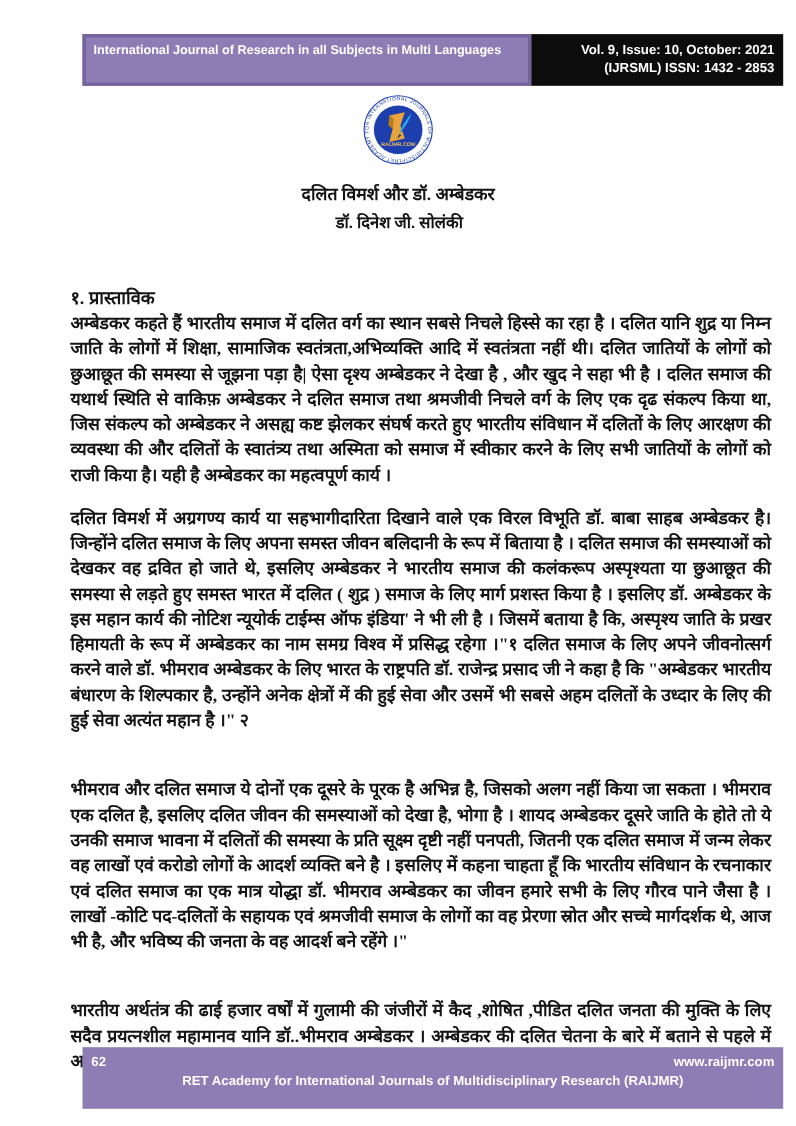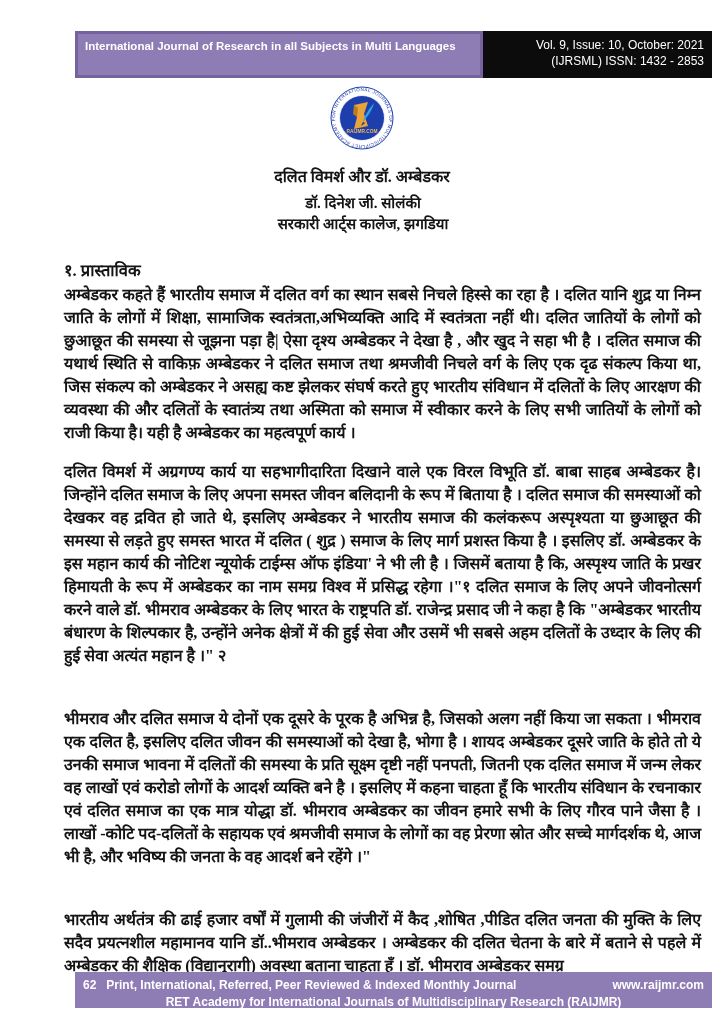--- a/index.html
+++ b/index.html
@@ -30,21 +30,21 @@
     font-size: 11.5px;
     line-height: 15px;
     padding: 5px 21px 4px 7px;
   }
   .header-issue {
     box-sizing: border-box;
     flex: 1; height: 100%;
     background: #0c0c0c;
     color: #ffffff;
     font-family: "Liberation Sans", sans-serif;
-    font-weight: normal;
+    font-weight: bold;
     font-size: 12px;
     line-height: 16px;
     text-align: right;
     padding: 6px 8px 4px 4px;
   }
   
   .logo-wrap {
     position: absolute;
     left: 0; top: 86px;
     width: 724px;
@@ -85,21 +85,21 @@
     font-size: 16px;
     font-weight: 600;
     line-height: 23px;
     text-align: justify;
   }
   .para.gap-big { margin-top: 40px; }
   
   .footer {
     position: absolute;
     left: 75px; bottom: 16px;
-    width: 637px; height: 36px;
+    width: 637px; height: 56px;
     box-sizing: border-box;
     background: #8e7cb5;
     color: #ffffff;
     font-family: "Liberation Sans", sans-serif;
     font-weight: bold;
     font-size: 12px;
     padding: 5px 8px 4px 8px;
   }
   .footer-row1 { display: flex; align-items: baseline; line-height: 17px; }
   .footer-pageno { margin-right: 10px; }
@@ -138,34 +138,32 @@
       <path d="M 44 17 C 40 22 35 28 33 36 C 37 31 42 25 44 17 Z" fill="#2aa3e8"></path>
       <path d="M 33 36 L 31 40 L 35 37 Z" fill="#123178"></path>
       <text x="32" y="47" text-anchor="middle" font-size="4.8" font-weight="bold" fill="#f0b859" font-family="Liberation Sans, sans-serif">RAIJMR.COM</text>
     </svg>
   </div>
 
   <div class="title">दलित विमर्श और डॉ. अम्बेडकर</div>
 
   <div class="author-block">
     <div>डॉ. दिनेश जी. सोलंकी</div>
-    <div>सरकारी आर्ट्स कालेज, झगडिया</div>
   </div>
 
   <div class="body-text">
     <div class="section-heading">१. प्रास्ताविक</div>
     <p class="para">अम्बेडकर कहते हैं भारतीय समाज में दलित वर्ग का स्थान सबसे निचले हिस्से का रहा है । दलित यानि शुद्र या निम्न जाति के लोगों में शिक्षा, सामाजिक स्वतंत्रता,अभिव्यक्ति आदि में स्वतंत्रता नहीं थी। दलित जातियों के लोगों को छुआछूत की समस्या से जूझना पड़ा है| ऐसा दृश्य अम्बेडकर ने देखा है , और खुद ने सहा भी है । दलित समाज की यथार्थ स्थिति से वाकिफ़ अम्बेडकर ने दलित समाज तथा श्रमजीवी निचले वर्ग के लिए एक दृढ संकल्प किया था, जिस संकल्प को अम्बेडकर ने असह्य कष्ट झेलकर संघर्ष करते हुए भारतीय संविधान में दलितों के लिए आरक्षण की व्यवस्था की और दलितों के स्वातंत्र्य तथा अस्मिता को समाज में स्वीकार करने के लिए सभी जातियों के लोगों को राजी किया है। यही है अम्बेडकर का महत्वपूर्ण कार्य ।</p>
     <p class="para">दलित विमर्श में अग्रगण्य कार्य या सहभागीदारिता दिखाने वाले एक विरल विभूति डॉ. बाबा साहब अम्बेडकर है। जिन्होंने दलित समाज के लिए अपना समस्त जीवन बलिदानी के रूप में बिताया है । दलित समाज की समस्याओं को देखकर वह द्रवित हो जाते थे, इसलिए अम्बेडकर ने भारतीय समाज की कलंकरूप अस्पृश्यता या छुआछूत की समस्या से लड़ते हुए समस्त भारत में दलित ( शुद्र ) समाज के लिए मार्ग प्रशस्त किया है । इसलिए डॉ. अम्बेडकर के इस महान कार्य की नोटिश न्यूयोर्क टाईम्स ऑफ इंडिया' ने भी ली है । जिसमें बताया है कि, अस्पृश्य जाति के प्रखर हिमायती के रूप में अम्बेडकर का नाम समग्र विश्व में प्रसिद्ध रहेगा ।"१ दलित समाज के लिए अपने जीवनोत्सर्ग करने वाले डॉ. भीमराव अम्बेडकर के लिए भारत के राष्ट्रपति डॉ. राजेन्द्र प्रसाद जी ने कहा है कि "अम्बेडकर भारतीय बंधारण के शिल्पकार है, उन्होंने अनेक क्षेत्रों में की हुई सेवा और उसमें भी सबसे अहम दलितों के उध्दार के लिए की हुई सेवा अत्यंत महान है ।" २</p>
     <p class="para gap-big">भीमराव और दलित समाज ये दोनों एक दूसरे के पूरक है अभिन्न है, जिसको अलग नहीं किया जा सकता । भीमराव एक दलित है, इसलिए दलित जीवन की समस्याओं को देखा है, भोगा है । शायद अम्बेडकर दूसरे जाति के होते तो ये उनकी समाज भावना में दलितों की समस्या के प्रति सूक्ष्म दृष्टी नहीं पनपती, जितनी एक दलित समाज में जन्म लेकर वह लाखों एवं करोडो लोगों के आदर्श व्यक्ति बने है । इसलिए में कहना चाहता हूँ कि भारतीय संविधान के रचनाकार एवं दलित समाज का एक मात्र योद्धा डॉ. भीमराव अम्बेडकर का जीवन हमारे सभी के लिए गौरव पाने जैसा है । लाखों -कोटि पद-दलितों के सहायक एवं श्रमजीवी समाज के लोगों का वह प्रेरणा स्रोत और सच्चे मार्गदर्शक थे, आज भी है, और भविष्य की जनता के वह आदर्श बने रहेंगे ।"</p>
     <p class="para gap-big">भारतीय अर्थतंत्र की ढाई हजार वर्षों में गुलामी की जंजीरों में कैद ,शोषित ,पीडित दलित जनता की मुक्ति के लिए सदैव प्रयत्नशील महामानव यानि डॉ..भीमराव अम्बेडकर । अम्बेडकर की दलित चेतना के बारे में बताने से पहले में अम्बेडकर की शैक्षिक (विद्यानुरागी) अवस्था बताना चाहता हूँ । डॉ. भीमराव अम्बेडकर समग्र</p>
   </div>
 
   <div class="footer">
     <div class="footer-row1">
       <span class="footer-pageno">62</span>
-      <span>Print, International, Referred, Peer Reviewed &amp; Indexed Monthly Journal</span>
       <span class="footer-spacer"></span>
       <span>www.raijmr.com</span>
     </div>
     <div class="footer-row2">RET Academy for International Journals of Multidisciplinary Research (RAIJMR)</div>
   </div>
 
 </div>
 
 </body></html>

